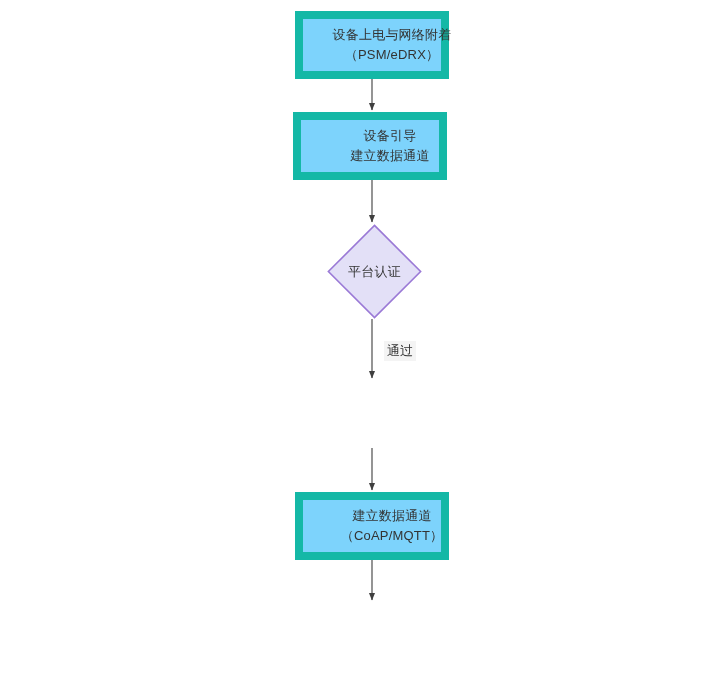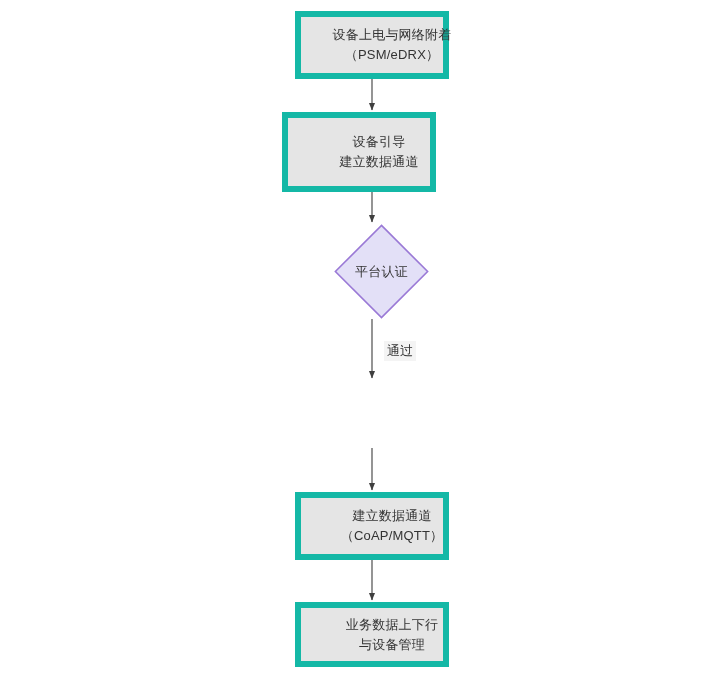--- a/index.html
+++ b/index.html
@@ -37,22 +37,22 @@
     flex-direction: column;
     align-items: center;
     justify-content: center;
     text-align: center;
     color: #333333;
     font-size: 13px;
     line-height: 20px;
     letter-spacing: 0.2px;
   }
   .node-process {
-    background: #e5e5e5;
-    border: 6px solid #14b8a6;
+    background: #7dd3fc;
+    border: 8px solid #14b8a6;
     padding-left: 40px;
   }
   .node-line {
     display: block;
     white-space: nowrap;
   }
   .node-decision {
     background: transparent;
     border: none;
   }
@@ -109,38 +109,34 @@
     <g>
       <line x1="372" y1="560" x2="372" y2="600" stroke="#4d4d4d" stroke-width="1.2" marker-end="url(#arrowhead)"></line>
     </g>
   </svg>
 
   <div class="node node-process" style="left:295px; top:11px; width:154px; height:68px;">
     <span class="node-line">设备上电与网络附着</span>
     <span class="node-line">（PSM/eDRX）</span>
   </div>
 
-  <div class="node node-process" style="left:282px; top:112px; width:154px; height:80px;">
+  <div class="node node-process" style="left:293px; top:112px; width:154px; height:68px;">
     <span class="node-line">设备引导</span>
     <span class="node-line">建立数据通道</span>
   </div>
 
-  <div class="node node-decision" style="left:334px; top:224px; width:95px; height:95px;justify-content:center;">
+  <div class="node node-decision" style="left:327px; top:224px; width:95px; height:95px;justify-content:center;">
     <svg class="diamond-shape" viewBox="0 0 95 95" preserveAspectRatio="none">
       <polygon points="47.5,1.4 93.6,47.5 47.5,93.6 1.4,47.5" fill="#e3e0f7" stroke="#9a79d6" stroke-width="1.6"></polygon>
     </svg>
     <span class="node-line decision-text">平台认证</span>
   </div>
 
   <div class="edge-label" style="left:352px; top:341px;margin-left:32px;">通过</div>
 
 
   <div class="node node-process" style="left:295px; top:492px; width:154px; height:68px;">
     <span class="node-line">建立数据通道</span>
     <span class="node-line">（CoAP/MQTT）</span>
   </div>
 
-  <div class="node node-process" style="left:295px; top:602px; width:154px; height:65px;">
-    <span class="node-line">业务数据上下行</span>
-    <span class="node-line">与设备管理</span>
-  </div>
 
 </div>
 
 </body></html>

